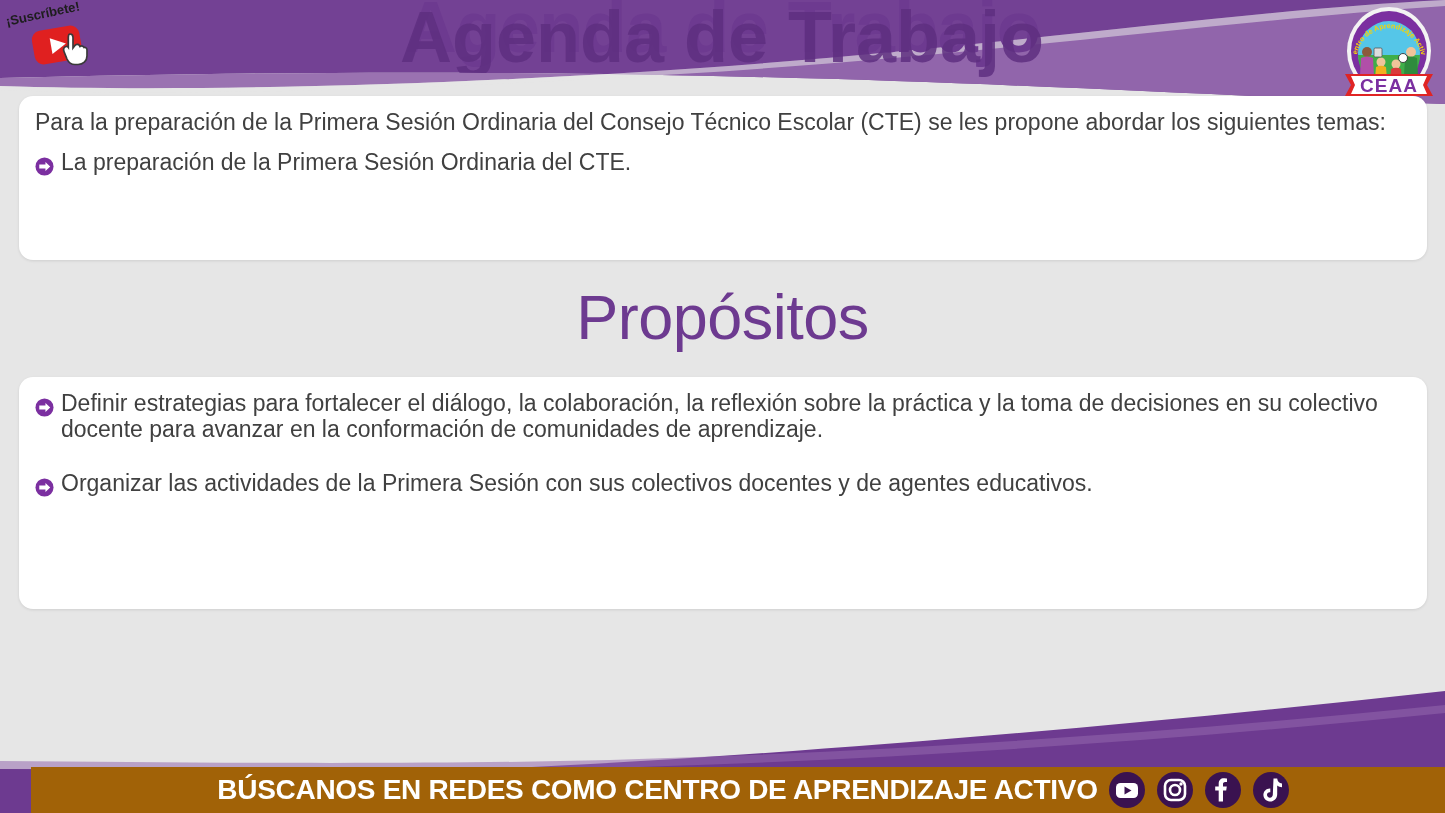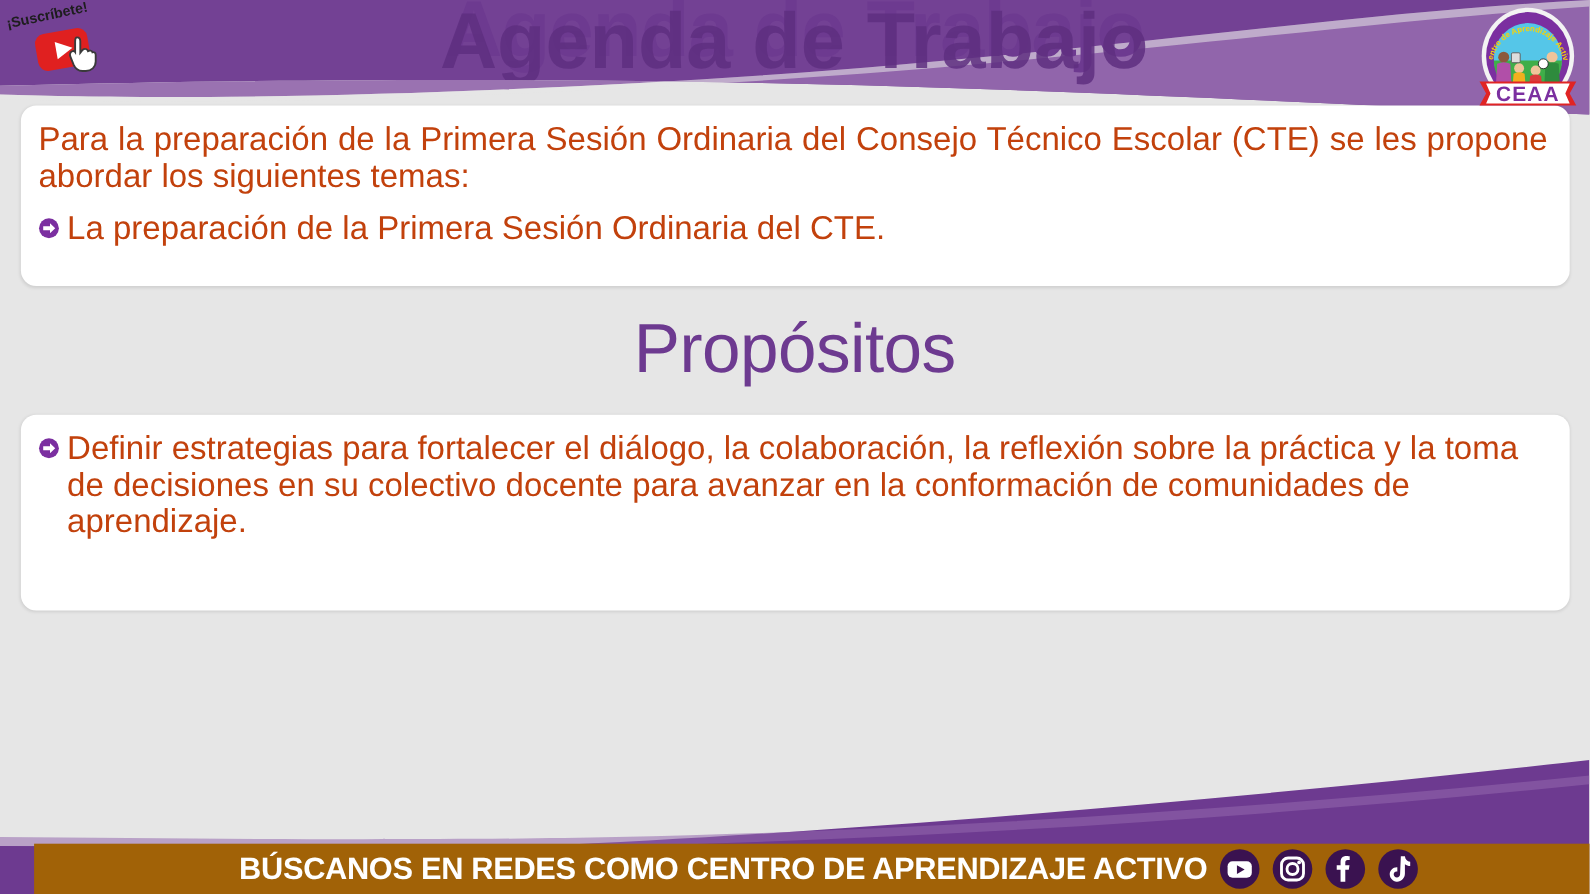--- a/index.html
+++ b/index.html
@@ -119,28 +119,28 @@
     top: 96px;
     width: 1408px;
     height: 164px;
     box-sizing: border-box;
     padding: 14px 18px 10px 16px;
   }
   #card-propositos {
     left: 19px;
     top: 377px;
     width: 1408px;
-    height: 178px;
+    height: 232px;
     box-sizing: border-box;
     padding: 14px 18px 10px 16px;
   }
 
   .body-text {
-    font-size: 30px;
-    color: #c2410c;
+    font-size: 23px;
+    color: #404040;
     line-height: 1.12;
   }
   #agenda-intro {
     text-align: justify;
     text-align-last: left;
     margin: 0 0 10px 0;
     padding-right: 2px;
   }
   .bullet-line {
     display: flex;
@@ -296,20 +296,27 @@
 
 <div class="card" id="card-propositos">
   <div class="bullet-line" id="prop-item-1">
     <svg class="arrow-bullet" viewBox="0 0 20 20">
       <circle cx="10" cy="10" r="9.5" fill="#7b2fa0"></circle>
       <path d="M4.5,8 L11,8 L11,5.2 L16,10 L11,14.8 L11,12 L4.5,12 Z" fill="#ffffff"></path>
     </svg>
     <span class="body-text bullet-text">Definir estrategias para fortalecer el diálogo, la colaboración, la reflexión sobre la práctica y la toma de decisiones en su colectivo docente para avanzar en la conformación de comunidades de aprendizaje.</span>
   </div>
 
+  <div class="bullet-line" id="prop-item-2">
+    <svg class="arrow-bullet" viewBox="0 0 20 20">
+      <circle cx="10" cy="10" r="9.5" fill="#7b2fa0"></circle>
+      <path d="M4.5,8 L11,8 L11,5.2 L16,10 L11,14.8 L11,12 L4.5,12 Z" fill="#ffffff"></path>
+    </svg>
+    <span class="body-text bullet-text">Organizar las actividades de la Primera Sesión con sus colectivos docentes y de agentes educativos.</span>
+  </div>
 </div>
 
 <div id="footer-wave">
   <svg width="1445" height="130" viewBox="0 0 1445 130">
     <path d="M1445,8 C1100,46 760,74 490,86 L0,86 L0,130 L1445,130 Z" fill="#6d3a90"></path>
     <path d="M1445,30 C1150,60 840,80 560,86 C420,89 200,88 0,86 L0,78 C200,80 420,81 560,78 C840,72 1150,52 1445,22 Z" fill="#9468AD" opacity="0.55"></path>
   </svg>
 </div>
 
 <div id="footer-bar">

